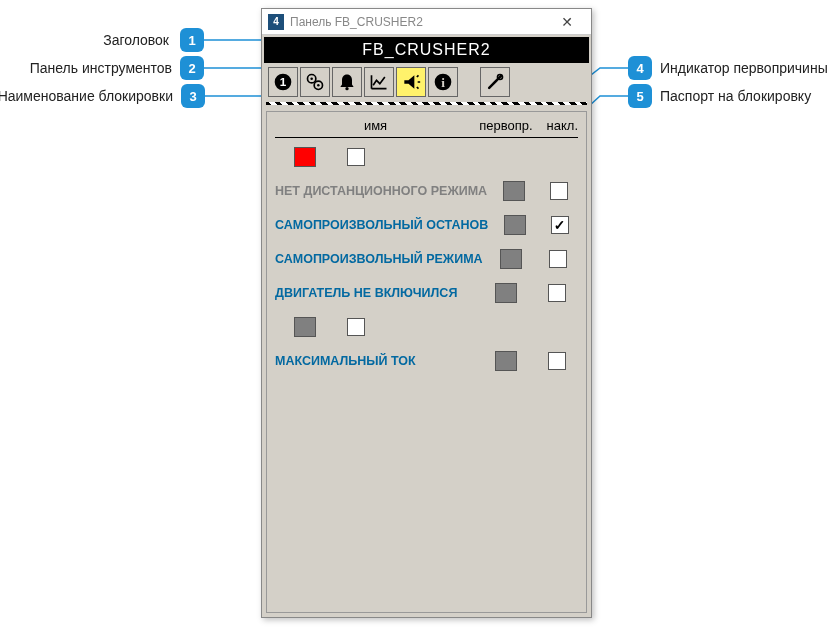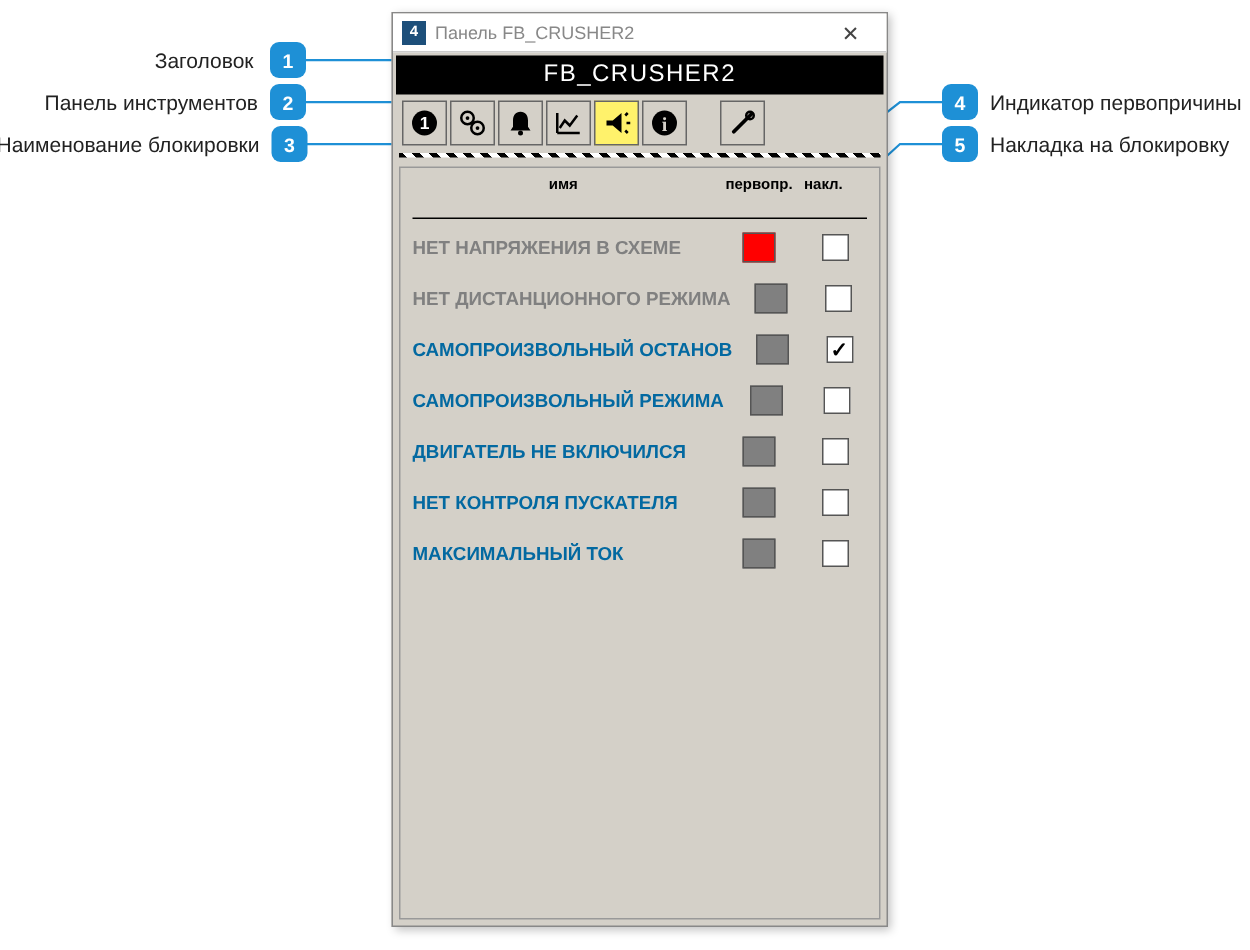--- a/index.html
+++ b/index.html
@@ -85,29 +85,29 @@
     flex:1;
     margin: 4px;
     border: 1px solid #999;
     background:#d4d0c8;
     display:flex;
     flex-direction:column;
     padding: 6px 8px;
   }
   .list-header {
     display:flex;
-    font-weight:bold;
-    font-size:10px;
+    font-weight:normal;
+    font-size:13px;
     border-bottom:1px solid #000;
-    padding-bottom:16px;
+    padding-bottom:4px;
     margin-bottom:6px;
   }
   .col-name { flex:1; text-align:center; }
   .col-prim { width:60px; text-align:center; }
-  .col-ovr { width:42px; text-align:left; }
+  .col-ovr { width:42px; text-align:right; }
   .row {
     display:flex;
     align-items:center;
     height:26px;
     margin-bottom:8px;
   }
   .row .name {
     flex:1;
     font-weight:bold;
     font-size:12.5px;
@@ -172,21 +172,21 @@
   <span>Наименование блокировки</span>
   <div class="bubble">3</div>
 </div>
 
 <div class="callout right" style="left:628px;top:56px;">
   <div class="bubble">4</div>
   <span>Индикатор первопричины</span>
 </div>
 <div class="callout right" style="left:628px;top:84px;">
   <div class="bubble">5</div>
-  <span>Накладка на блокировку</span>
+  <span>Паспорт на блокировку</span>
 </div>
 
 <svg class="conn" width="833" height="633">
   <path d="M204,40 L261,40 L360,46" stroke="#1e90d6" stroke-width="1.5" fill="none"></path>
   <path d="M204,68 L261,68 L283,78" stroke="#1e90d6" stroke-width="1.5" fill="none"></path>
   <path d="M204,96 L261,96 L350,128" stroke="#1e90d6" stroke-width="1.5" fill="none"></path>
   <path d="M628,68 L600,68 L523,128" stroke="#1e90d6" stroke-width="1.5" fill="none"></path>
   <path d="M628,96 L600,96 L565,128" stroke="#1e90d6" stroke-width="1.5" fill="none"></path>
 </svg>
 
@@ -250,21 +250,20 @@
   <div class="sep"></div>
 
   <div class="list-area">
     <div class="list-header">
       <div class="col-name">имя</div>
       <div class="col-prim">первопр.</div>
       <div class="col-ovr">накл.</div>
     </div>
     <div id="rows">
         <div class="row">
-          <div class="name gray">НЕТ НАПРЯЖЕНИЯ В СХЕМЕ</div>
           <div class="col-prim-cell">
             <div class="indic red"></div>
           </div>
           <div class="col-ovr-cell">
             <div class="chk"></div>
           </div>
         </div>
         <div class="row">
           <div class="name gray">НЕТ ДИСТАНЦИОННОГО РЕЖИМА</div>
           <div class="col-prim-cell">
@@ -295,21 +294,20 @@
         <div class="row">
           <div class="name green">ДВИГАТЕЛЬ НЕ ВКЛЮЧИЛСЯ</div>
           <div class="col-prim-cell">
             <div class="indic"></div>
           </div>
           <div class="col-ovr-cell">
             <div class="chk"></div>
           </div>
         </div>
         <div class="row">
-          <div class="name green">НЕТ КОНТРОЛЯ ПУСКАТЕЛЯ</div>
           <div class="col-prim-cell">
             <div class="indic"></div>
           </div>
           <div class="col-ovr-cell">
             <div class="chk"></div>
           </div>
         </div>
         <div class="row">
           <div class="name green">МАКСИМАЛЬНЫЙ ТОК</div>
           <div class="col-prim-cell">

